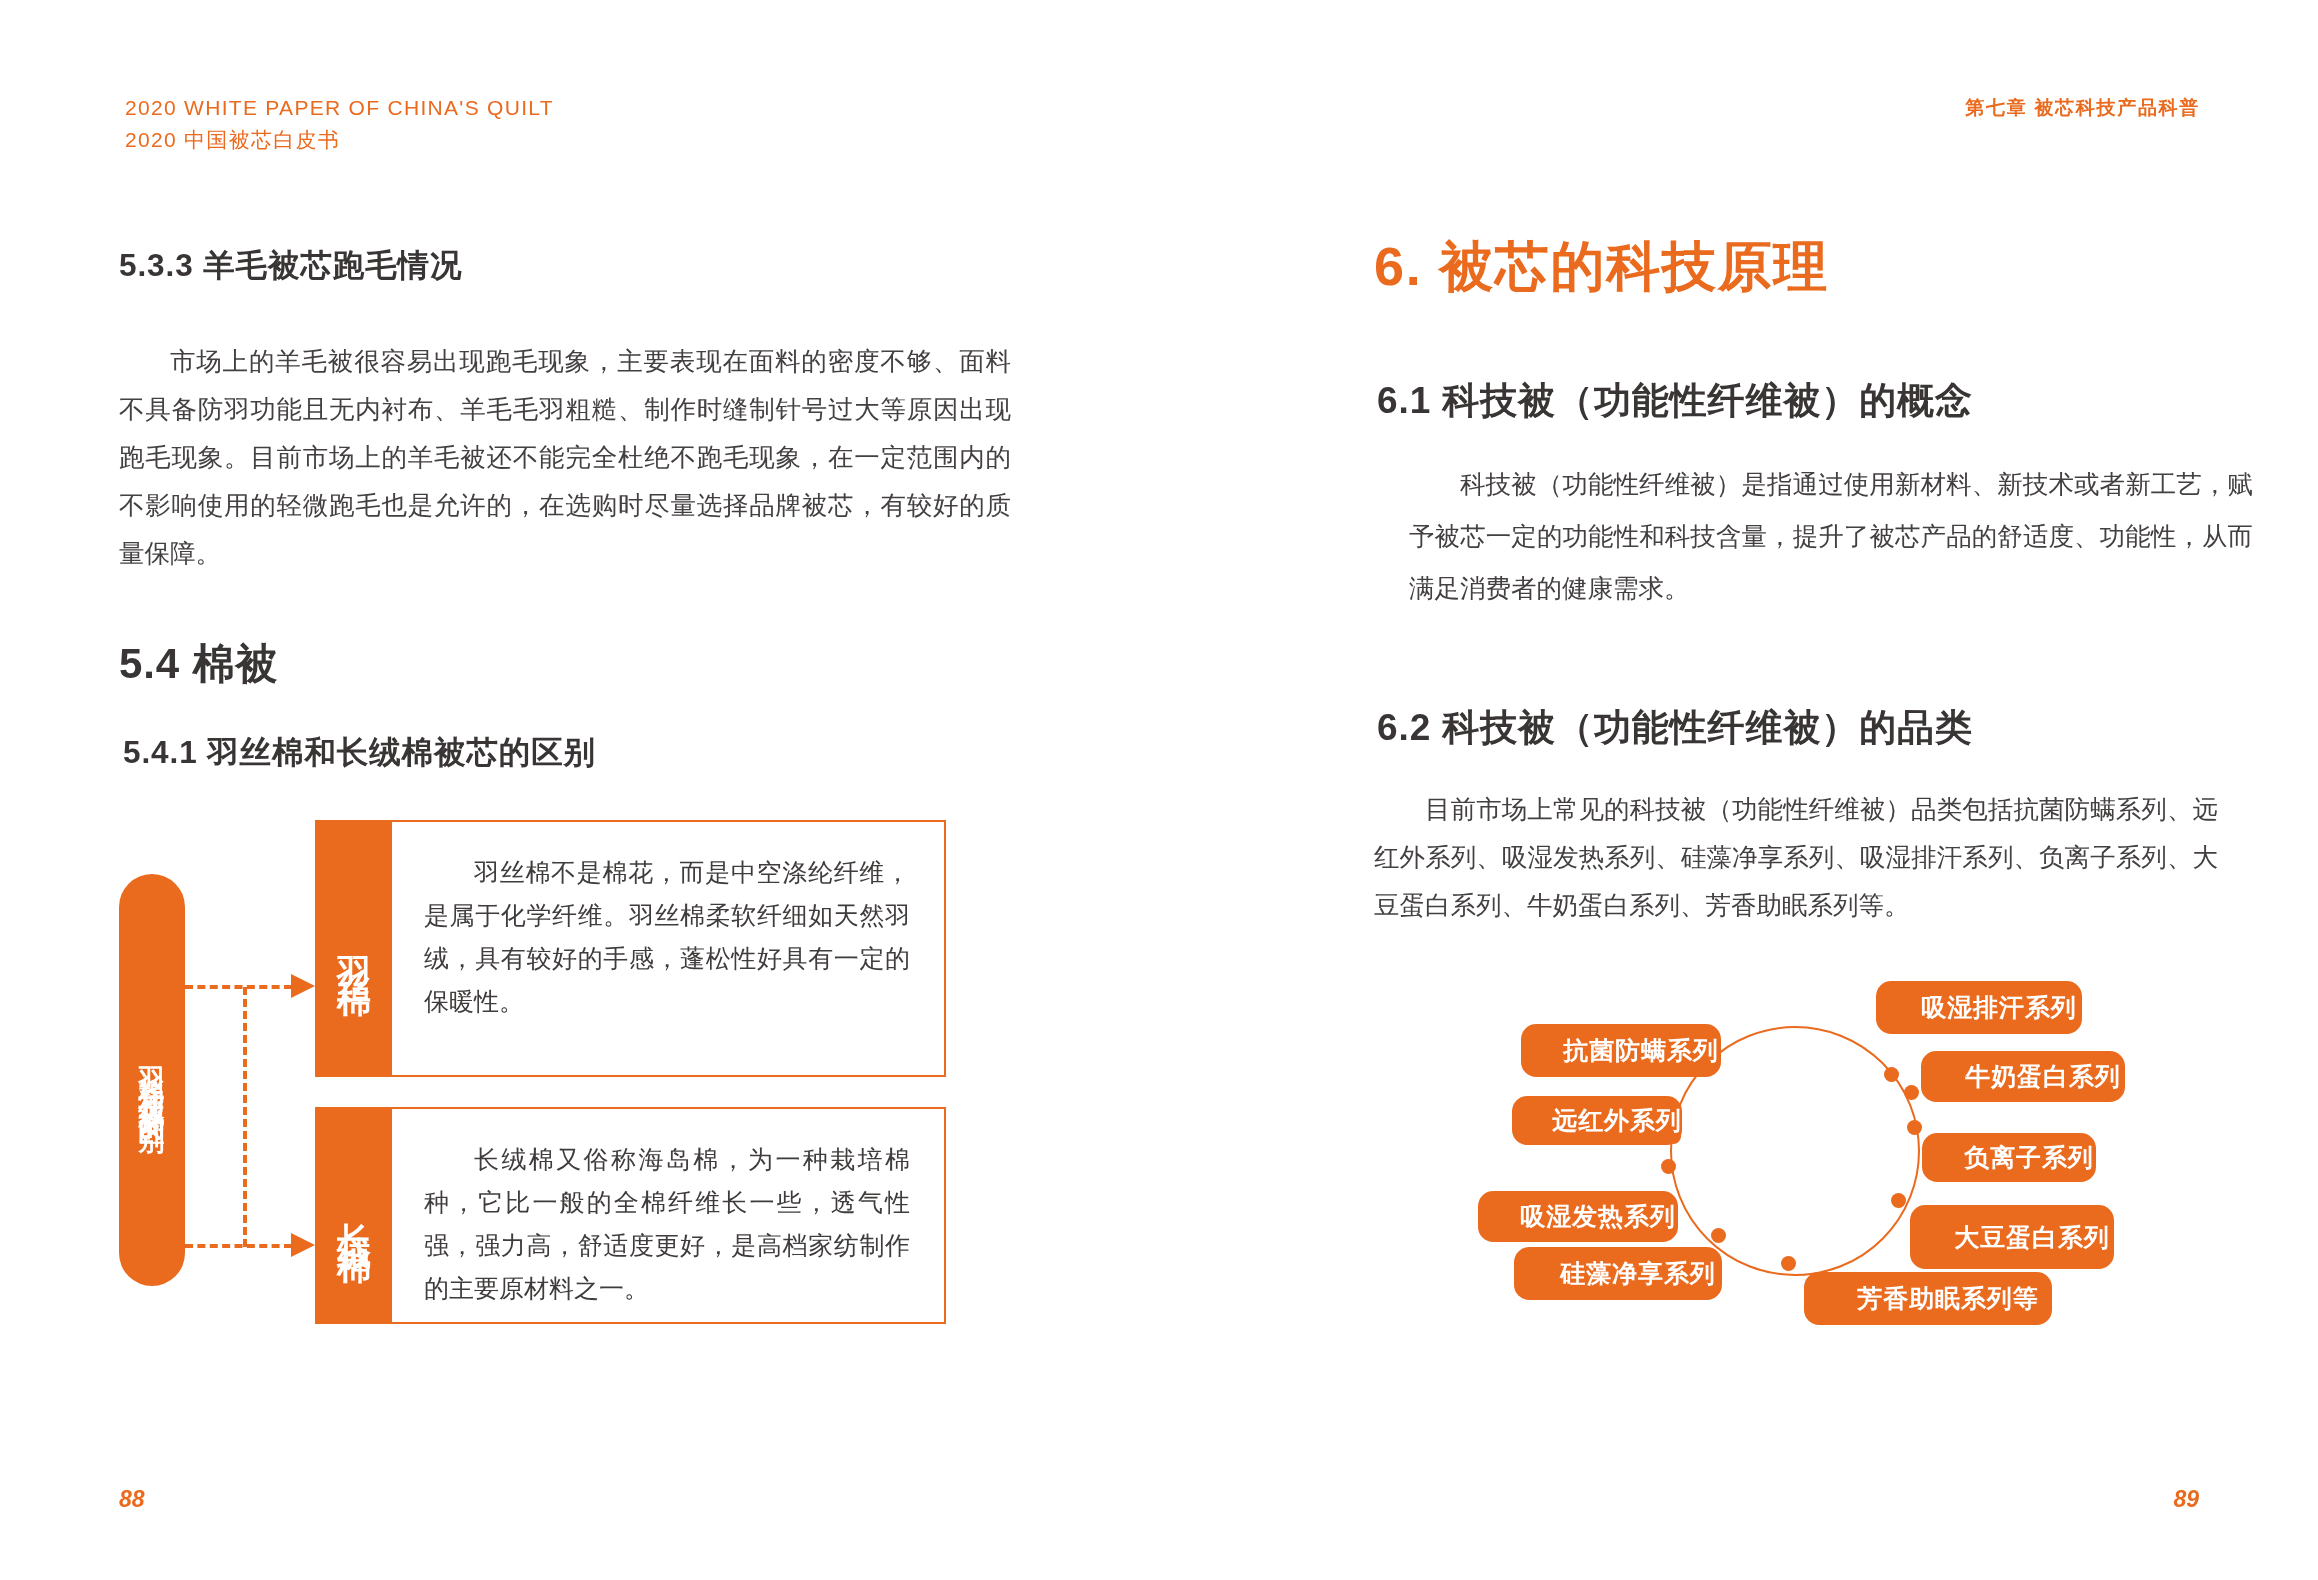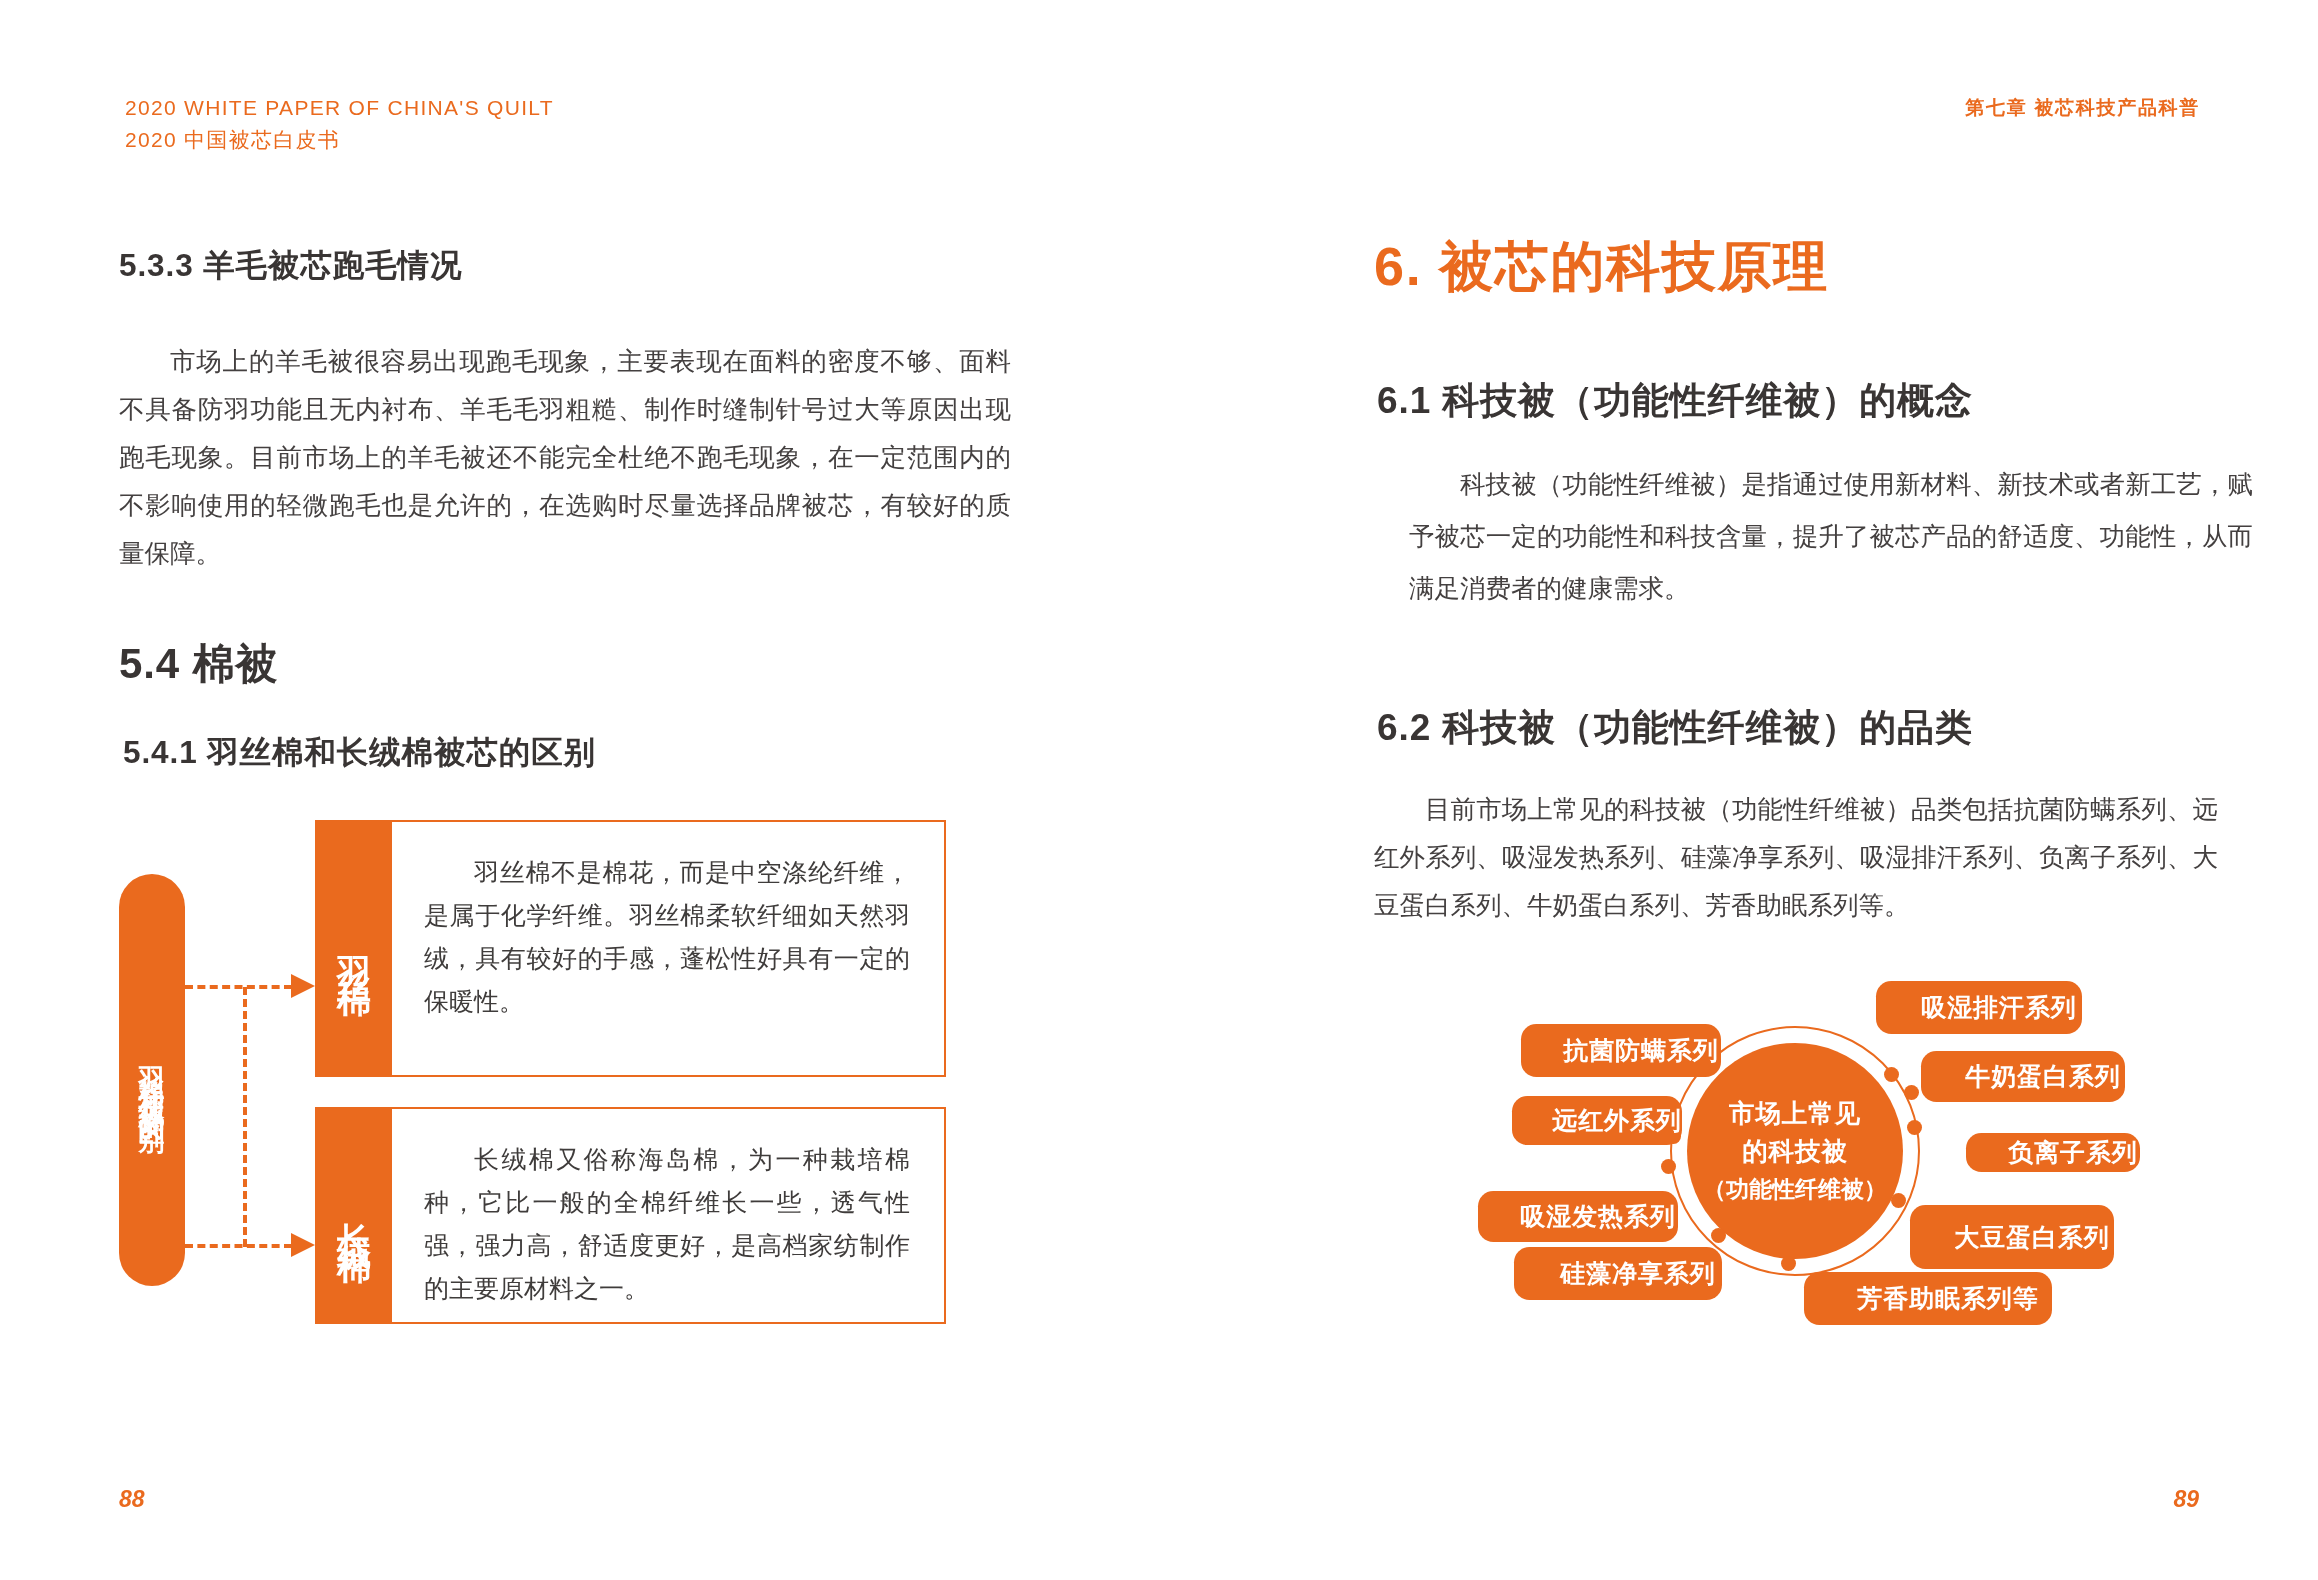--- a/index.html
+++ b/index.html
@@ -59,21 +59,21 @@
   .ccircle .l3 { font-size:23px; letter-spacing:0; }
   .dot { position:absolute; width:15.3px; height:15.3px; border-radius:50%; background:var(--orange); }
   .bub { position:absolute; background:var(--orange); border-radius:15.3px; color:#fff; font-size:25px; font-weight:bold;
          display:flex; align-items:center; justify-content:center; letter-spacing:0.9px;padding-left:40px; }
   .b1 { left:75px;  top:73px;  width:200px; height:53px; }
   .b2 { left:66px;  top:145px; width:170px; height:49px; }
   .b3 { left:32px;  top:240px; width:200px; height:51px; }
   .b4 { left:68px;  top:296px; width:208px; height:53px; }
   .b5 { left:430px; top:30px;  width:206px; height:53px; }
   .b6 { left:475px; top:100px; width:204px; height:51px; }
-  .b7 { left:476px; top:182px; width:174px; height:39px;margin-left:44px; }
+  .b7 { left:476px; top:182px; width:174px; height:49px; }
   .b8 { left:464px; top:254px; width:204px; height:64px; }
   .b9 { left:358px; top:321px; width:248px; height:53px; }
   .d1 { left:245px; top:107px; }
   .d2 { left:220px; top:178px; }
   .d3 { left:215px; top:208px; }
   .d4 { left:265px; top:277px; }
   .d5 { left:438px; top:116px; }
   .d6 { left:458px; top:134px; }
   .d7 { left:461px; top:169px; }
   .d8 { left:445px; top:242px; }
@@ -125,25 +125,20 @@
   <div class="abs hdr-right">第七章 被芯科技产品科普</div>
 
   <div class="abs title6">6. 被芯的科技原理</div>
   <div class="abs h61">6.1 科技被（功能性纤维被）的概念</div>
   <div class="abs p61">科技被（功能性纤维被）是指通过使用新材料、新技术或者新工艺，赋予被芯一定的功能性和科技含量，提升了被芯产品的舒适度、功能性，从而满足消费者的健康需求。</div>
   <div class="abs h62">6.2 科技被（功能性纤维被）的品类</div>
   <div class="abs p62">目前市场上常见的科技被（功能性纤维被）品类包括抗菌防螨系列、远红外系列、吸湿发热系列、硅藻净享系列、吸湿排汗系列、负离子系列、大豆蛋白系列、牛奶蛋白系列、芳香助眠系列等。</div>
 
   <div class="abs rdiag">
     <div class="ring"></div>
-    <div class="ccircle">
-      <div>市场上常见</div>
-      <div>的科技被</div>
-      <div class="l3">（功能性纤维被）</div>
-    </div>
 
     <div class="dot d1"></div>
     <div class="dot d2"></div>
     <div class="dot d3"></div>
     <div class="dot d4"></div>
     <div class="dot d5"></div>
     <div class="dot d6"></div>
     <div class="dot d7"></div>
     <div class="dot d8"></div>
     <div class="dot d9"></div>

